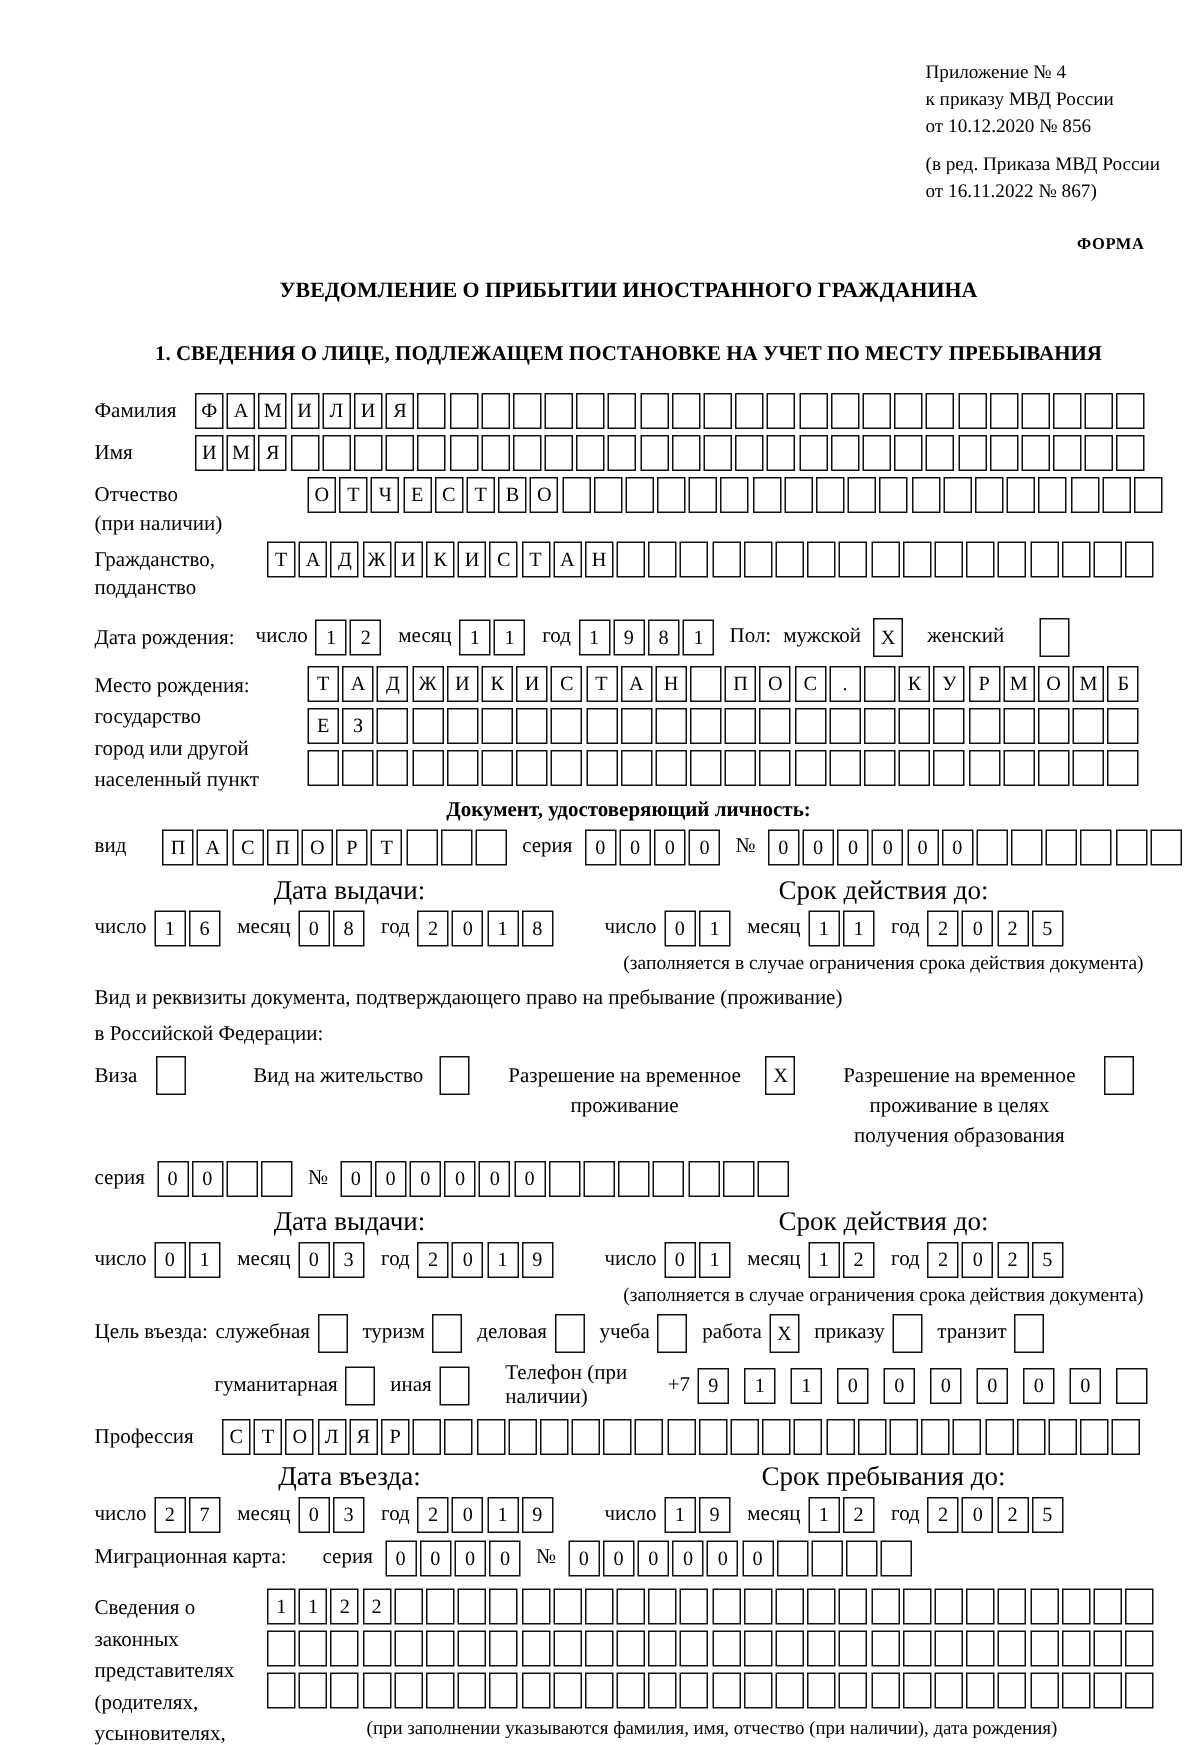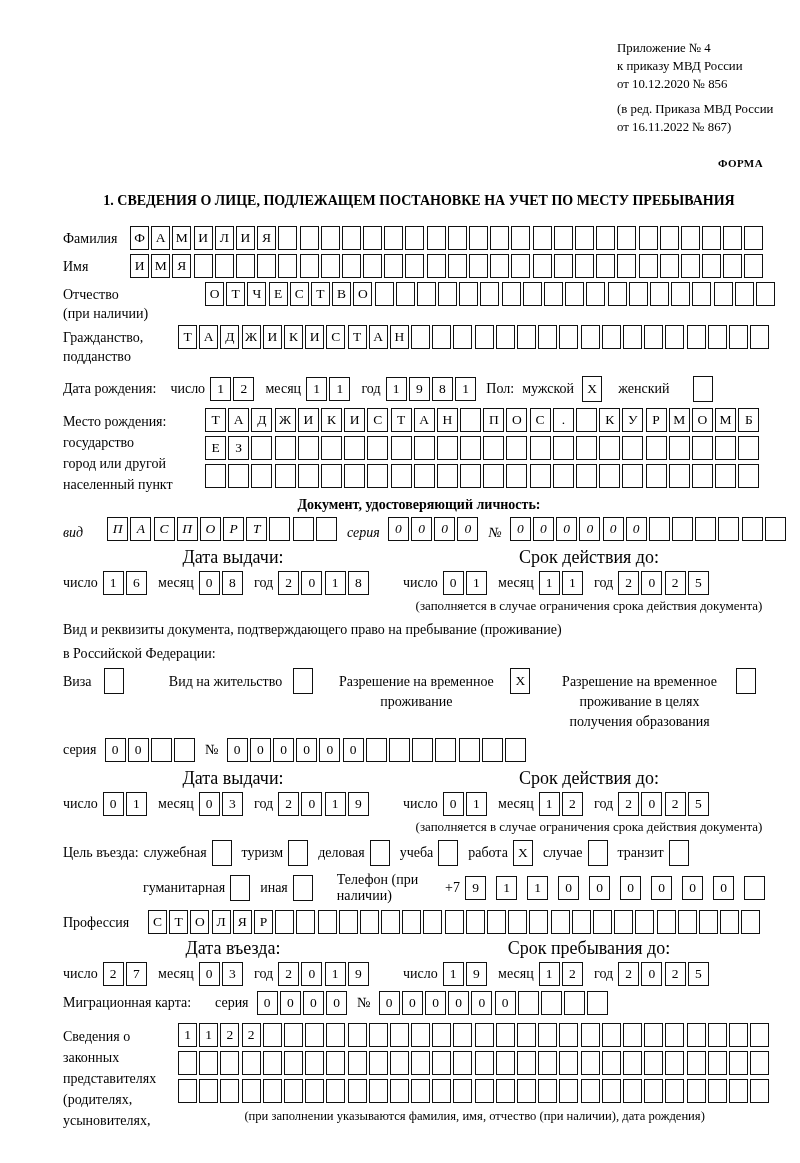--- a/index.html
+++ b/index.html
@@ -75,20 +75,21 @@
     <div>Приложение № 4</div>
     <div>к приказу МВД России</div>
     <div>от 10.12.2020 № 856</div>
     <div class="amend">(в ред. Приказа МВД России</div>
     <div>от 16.11.2022 № 867)</div>
   </div>
 
   <div class="forma">ФОРМА</div>
 
   <div class="title">
+    <div>УВЕДОМЛЕНИЕ О ПРИБЫТИИ ИНОСТРАННОГО ГРАЖДАНИНА</div>
   </div>
 
   <div class="sect">1. СВЕДЕНИЯ О ЛИЦЕ, ПОДЛЕЖАЩЕМ ПОСТАНОВКЕ НА УЧЕТ ПО МЕСТУ ПРЕБЫВАНИЯ</div>
 
   <div class="row">
     <span class="lbl w67">Фамилия</span>
     <span class="cells">
         <span class="cell">Ф</span>
         <span class="cell">А</span>
         <span class="cell">М</span>
@@ -349,21 +350,21 @@
           <span class="cell"></span>
           <span class="cell"></span>
           <span class="cell"></span>
           <span class="cell"></span>
         </span>
     </span>
   </div>
 
   <div style="text-align:center; font-weight:bold; margin:2px 0 4px;">Документ, удостоверяющий личность:</div>
 
-  <div class="row" style="align-items:flex-end; margin-bottom:6px;font-style:italic;">
+  <div class="row" style="align-items:center; margin-bottom:6px;">
     <span>вид</span>
     <span class="gap24"></span>
     <span class="cells lg">
         <span class="cell">П</span>
         <span class="cell">А</span>
         <span class="cell">С</span>
         <span class="cell">П</span>
         <span class="cell">О</span>
         <span class="cell">Р</span>
         <span class="cell">Т</span>
@@ -543,21 +544,21 @@
     <span class="t">служебная</span>
     <span class="cell cb"></span>
     <span class="t">туризм</span>
     <span class="cell cb"></span>
     <span class="t">деловая</span>
     <span class="cell cb"></span>
     <span class="t">учеба</span>
     <span class="cell cb"></span>
     <span class="t">работа</span>
     <span class="cell cb">X</span>
-    <span class="t">случае</span>
+    <span class="t">приказу</span>
     <span class="cell cb"></span>
     <span class="t">транзит</span>
     <span class="cell cb"></span>
   </div>
 
   <div class="purpose indent80">
     <span class="t">гуманитарная</span>
     <span class="cell cb"></span>
     <span class="t">иная</span>
     <span class="cell cb"></span>

